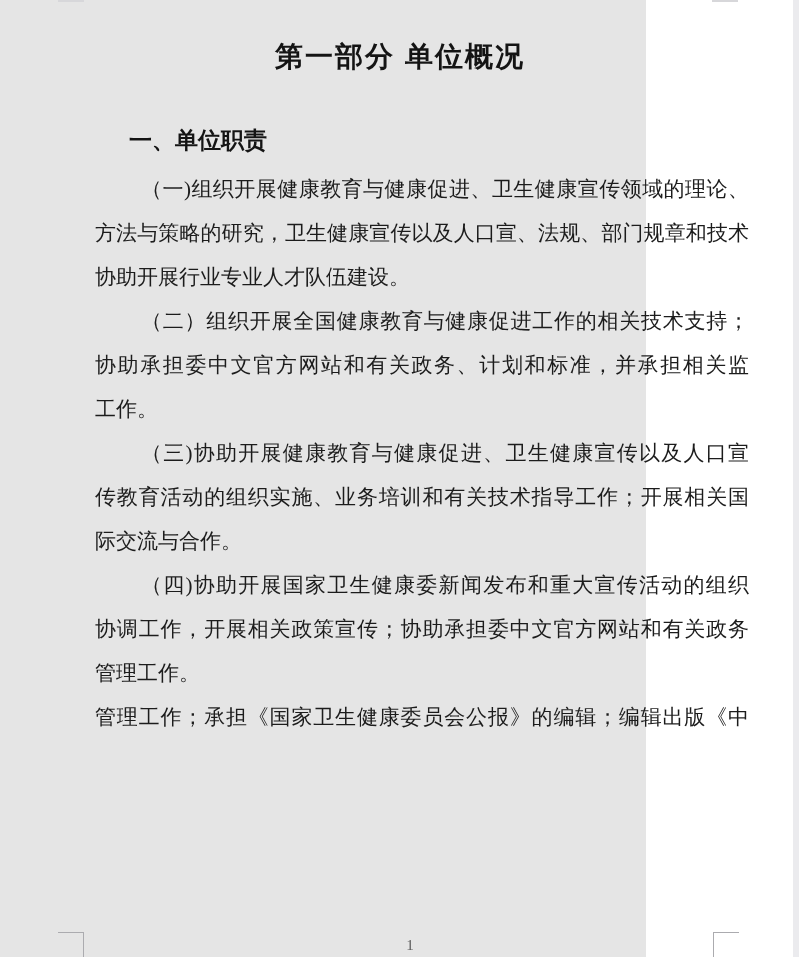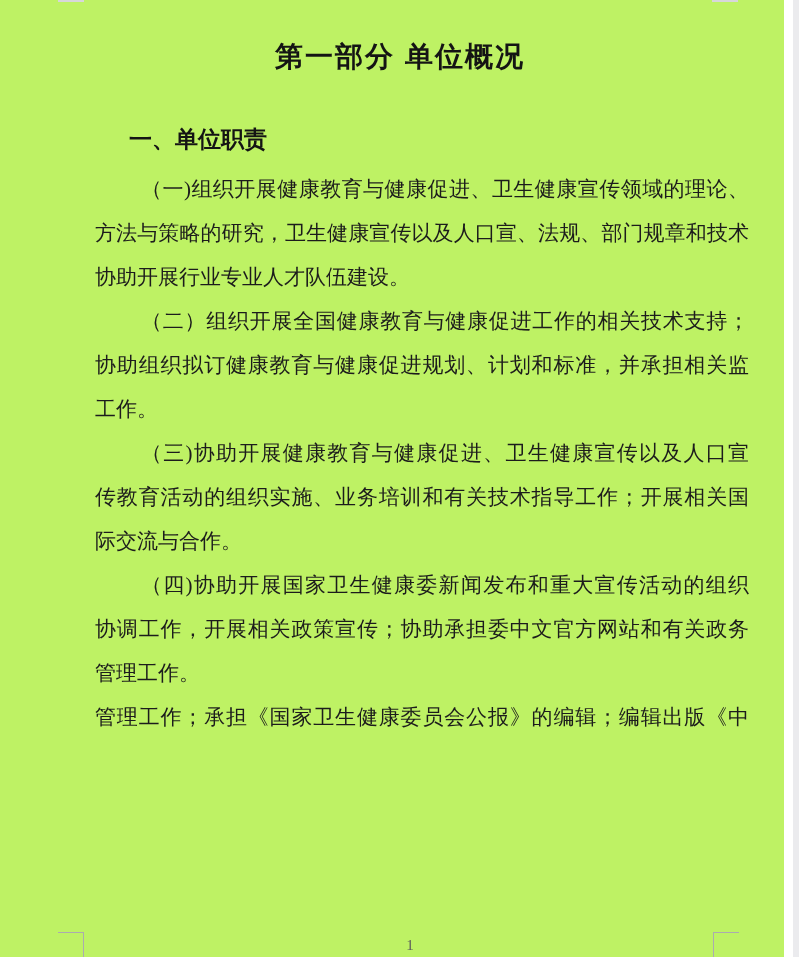--- a/index.html
+++ b/index.html
@@ -4,42 +4,41 @@
 <style>
   html, body { margin: 0; padding: 0; }
   body {
     width: 800px; height: 957px;
     background: #ffffff;
     overflow: hidden;
     font-family: "Liberation Serif", serif;
   }
   .page {
     position: relative;
-    width: 764px; height: 957px;
-    background: #bef264;
+    width: 646px; height: 957px;
+    background: #e5e5e5;
     color: #1c1c1c;
-    padding-left: 20px;
   }
   
   .doc-title {
     position: absolute;
     top: 38px; left: 0; width: 800px;
     text-align: center;
     font-family: "Liberation Sans", sans-serif;
     font-weight: bold;
     font-size: 28px;
     line-height: 38px;
     letter-spacing: 2px;
     color: #141414;
   }
   
   .section-heading {
     position: absolute;
     top: 125px; left: 129px;
-    font-family: Liberation Mono, monospace;
+    font-family: Liberation Serif, serif;
     font-weight: bold;
     font-size: 23px;
     line-height: 32px;
     color: #141414;
   }
   
   .paragraphs {
     position: absolute;
     top: 167px; left: 95px; width: 654px;
   }
@@ -94,21 +93,21 @@
 
   <div class="doc-title">第一部分 单位概况</div>
 
   <div class="section-heading">一、单位职责</div>
 
   <div class="paragraphs">
       <div class="line first">（一)组织开展健康教育与健康促进、卫生健康宣传领域的理论、</div>
       <div class="line">方法与策略的研究，卫生健康宣传以及人口宣、法规、部门规章和技术</div>
       <div class="line end">协助开展行业专业人才队伍建设。</div>
       <div class="line first">（二）组织开展全国健康教育与健康促进工作的相关技术支持；</div>
-      <div class="line">协助组织拟订健康教育与健康促进规划、计划和标准，并承担相关监</div>
+      <div class="line">协助承担委中文官方网站和有关政务、计划和标准，并承担相关监</div>
       <div class="line end">工作。</div>
       <div class="line first">（三)协助开展健康教育与健康促进、卫生健康宣传以及人口宣</div>
       <div class="line">传教育活动的组织实施、业务培训和有关技术指导工作；开展相关国</div>
       <div class="line end">际交流与合作。</div>
       <div class="line first">（四)协助开展国家卫生健康委新闻发布和重大宣传活动的组织</div>
       <div class="line">协调工作，开展相关政策宣传；协助承担委中文官方网站和有关政务</div>
       <div class="line end">管理工作。</div>
       <div class="line">管理工作；承担《国家卫生健康委员会公报》的编辑；编辑出版《中</div>
     </div>
 

